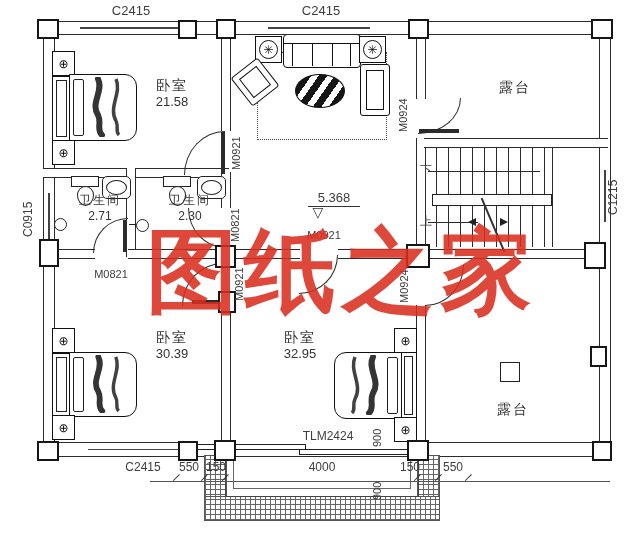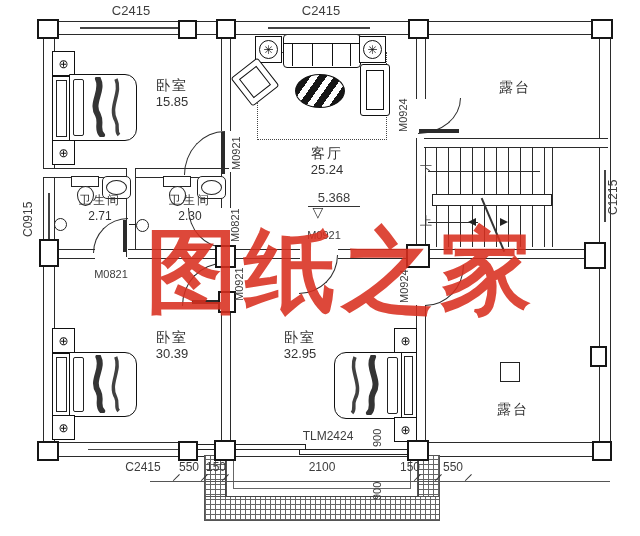--- a/index.html
+++ b/index.html
@@ -224,28 +224,24 @@
   <div class="abs dim" style="left:150px;top:481px;width:460px;height:1.3px"></div>
   <div class="abs tick" style="left:172px;top:477px"></div>
   <div class="abs tick" style="left:200px;top:477px"></div>
   <div class="abs tick" style="left:221px;top:477px"></div>
   <div class="abs tick" style="left:413px;top:477px"></div>
   <div class="abs tick" style="left:434px;top:477px"></div>
   <div class="abs tick" style="left:464px;top:477px"></div>
 
   <div class="abs room" style="left:134px;top:76px;width:76px">
     <div class="cn">卧室</div>
-    <div class="ar">15.85</div>
+    <div class="ar">21.58</div>
   </div>
   <div class="abs room" style="left:480px;top:78px;width:70px">
     <div class="cn">露台</div>
-  </div>
-  <div class="abs room" style="left:296px;top:144px;width:62px">
-    <div class="cn">客厅</div>
-    <div class="ar">25.24</div>
   </div>
   <div class="abs room" style="left:62px;top:193px;width:76px">
     <div class="cn" style="font-size:12px">卫生间</div>
     <div class="ar" style="font-size:12px">2.71</div>
   </div>
   <div class="abs room" style="left:152px;top:193px;width:76px">
     <div class="cn" style="font-size:12px">卫生间</div>
     <div class="ar" style="font-size:12px">2.30</div>
   </div>
   <div class="abs room" style="left:134px;top:328px;width:76px">
@@ -273,21 +269,21 @@
   <div class="abs lbl vert sm" style="left:397px;top:90px;width:14px;height:50px">M0924</div>
   <div class="abs lbl vert sm" style="left:229px;top:201px;width:14px;height:48px">M0821</div>
   <div class="abs lbl sm" style="left:88px;top:268px;width:46px">M0821</div>
   <div class="abs lbl vert sm" style="left:233px;top:258px;width:14px;height:52px">M0921</div>
   <div class="abs lbl sm" style="left:300px;top:229px;width:48px">M0921</div>
   <div class="abs lbl vert sm" style="left:398px;top:260px;width:14px;height:52px">M0924</div>
   <div class="abs lbl" style="left:298px;top:430px;width:60px">TLM2424</div>
 
   <div class="abs lbl" style="left:172px;top:461px;width:34px">550</div>
   <div class="abs lbl" style="left:202px;top:461px;width:28px">150</div>
-  <div class="abs lbl" style="left:296px;top:461px;width:52px">2100</div>
+  <div class="abs lbl" style="left:296px;top:461px;width:52px">4000</div>
   <div class="abs lbl" style="left:396px;top:461px;width:28px">150</div>
   <div class="abs lbl" style="left:436px;top:461px;width:34px">550</div>
   <div class="abs lbl vert sm" style="left:371px;top:426px;width:13px;height:24px">900</div>
   <div class="abs lbl vert sm" style="left:371px;top:479px;width:13px;height:24px">900</div>
 
   <div id="wm" class="abs" style="left:146px;top:220px">图纸之家</div>
 
 </div>
 
 </body></html>

